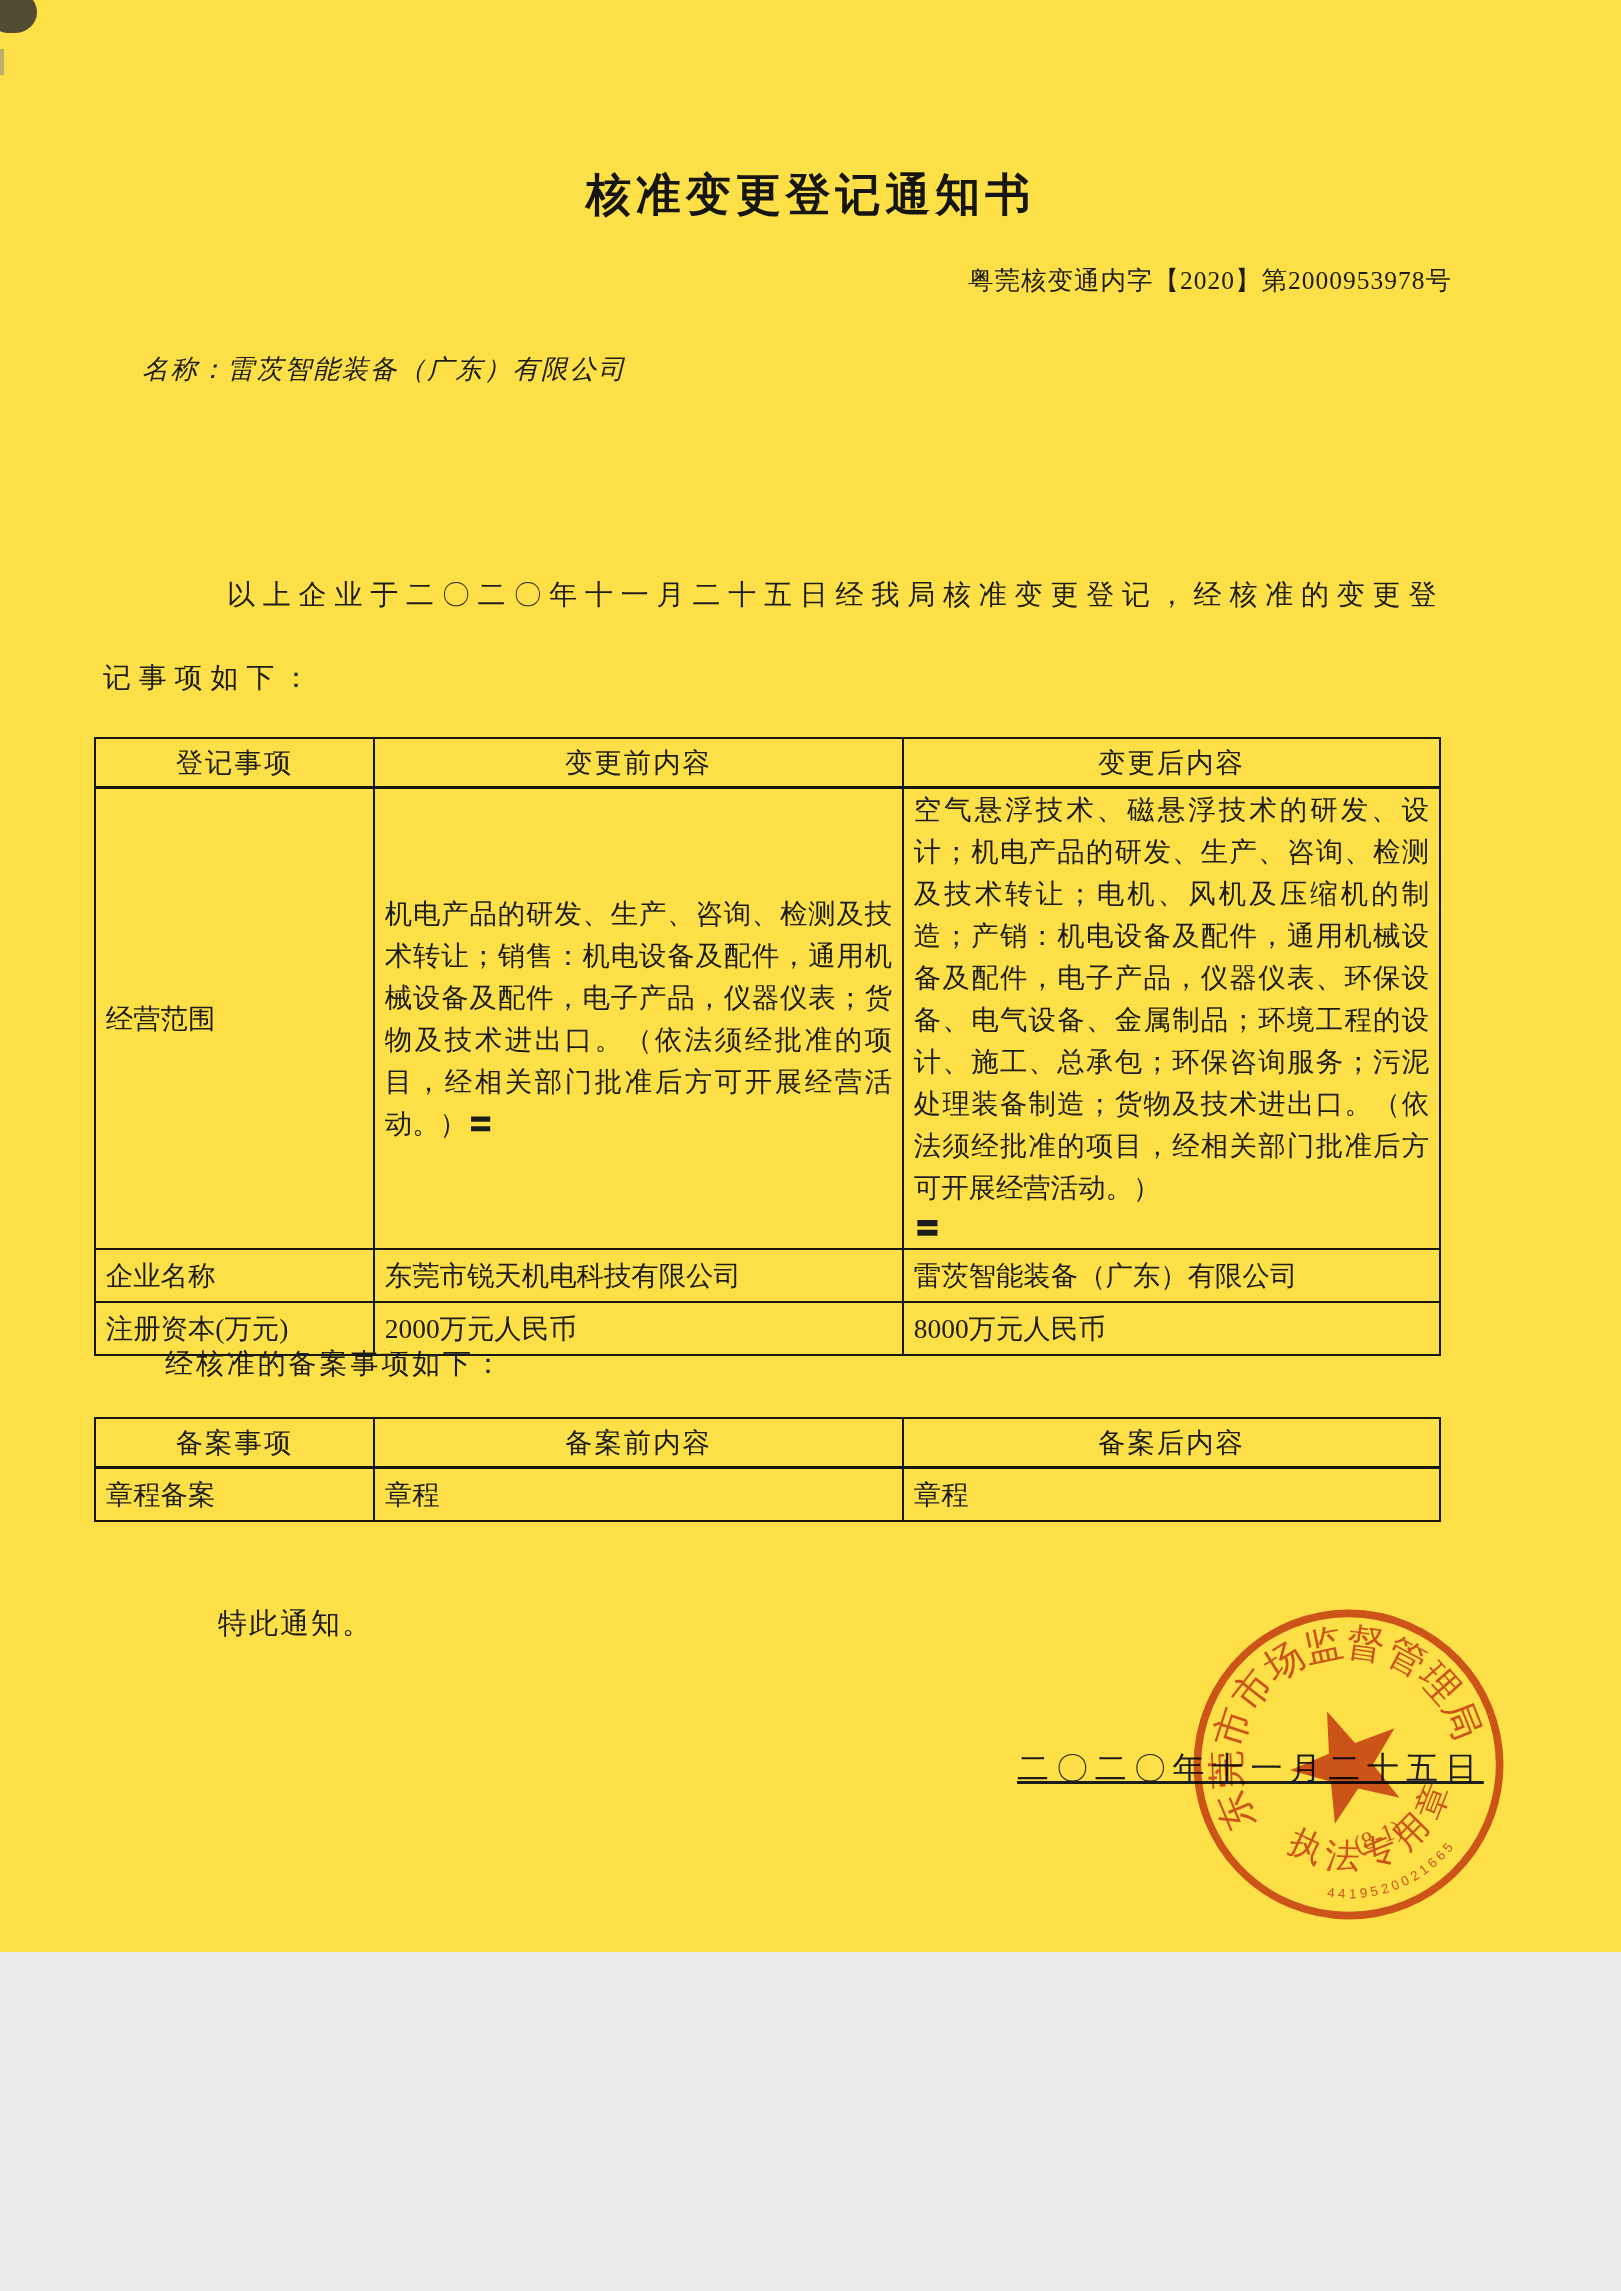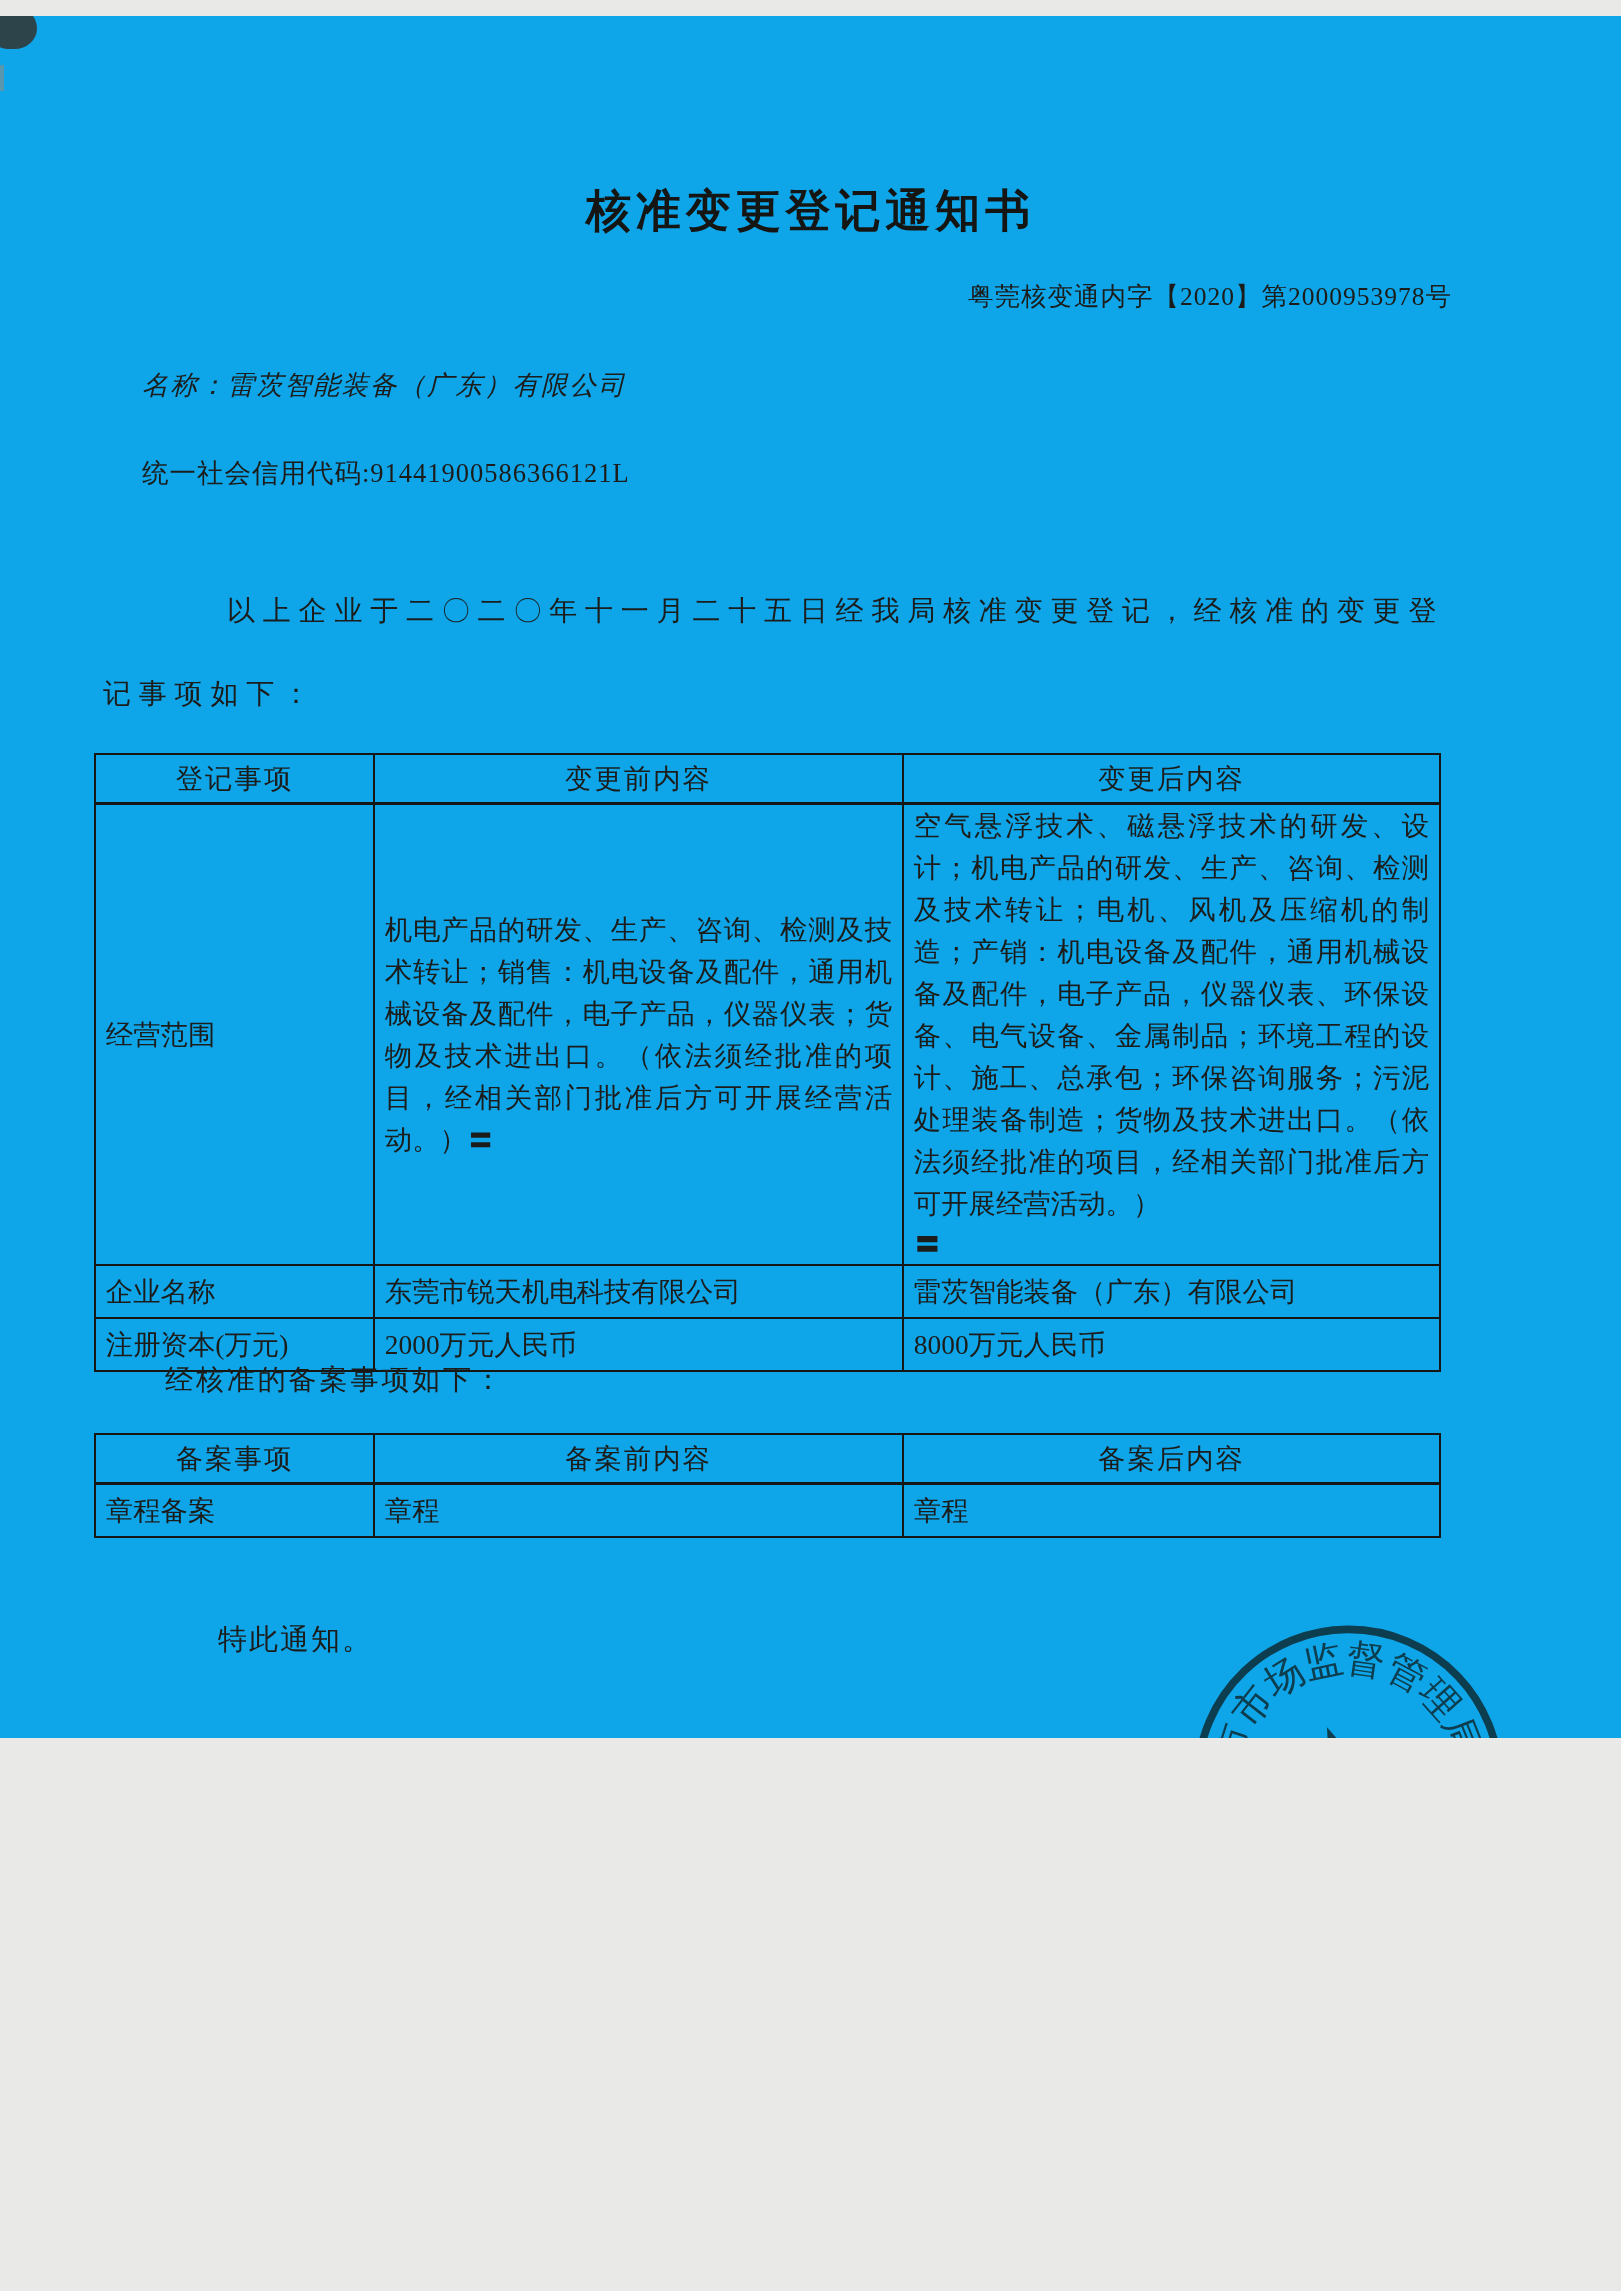--- a/index.html
+++ b/index.html
@@ -1,20 +1,20 @@
 <!DOCTYPE html>
 <html><head>
 <meta charset="utf-8">
 <style>
   html,body{margin:0;padding:0;background:#e9e9e7;}
   .page{
     position:relative;
-    width:1621px;height:1722px;
-    margin:16px auto;
-    background:#0ea5e9;
+    width:1621px;height:1952px;
+    margin:0 auto;
+    background:#fde047;
     font-family:"Liberation Serif", serif;
     color:#1c1c1a;
     overflow:hidden;
   }
   .smudge{
     position:absolute;left:-9.8px;top:-9.8px;width:47px;height:43px;
     background:#34332f;border-radius:40% 60% 55% 45%;opacity:.85;
   }
   .smudge2{
     position:absolute;left:0;top:49px;width:3.9px;height:25.5px;background:#8d8d89;opacity:.6;
@@ -73,21 +73,20 @@
 
   <div class="smudge"></div>
   <div class="smudge2"></div>
 
   <div class="doc-title">核准变更登记通知书</div>
 
   <div class="doc-number">粤莞核变通内字【2020】第2000953978号</div>
 
   <div class="line-name">名称：雷茨智能装备（广东）有限公司</div>
 
-  <div class="line-credit">统一社会信用代码:91441900586366121L</div>
 
   <div class="intro-l1">以上企业于二〇二〇年十一月二十五日经我局核准变更登记，经核准的变更登</div>
   <div class="intro-l2">记事项如下：</div>
 
   <table class="doc t1">
     <colgroup>
         <col style="width:279px">
         <col style="width:529px">
         <col style="width:537px">
       </colgroup>

